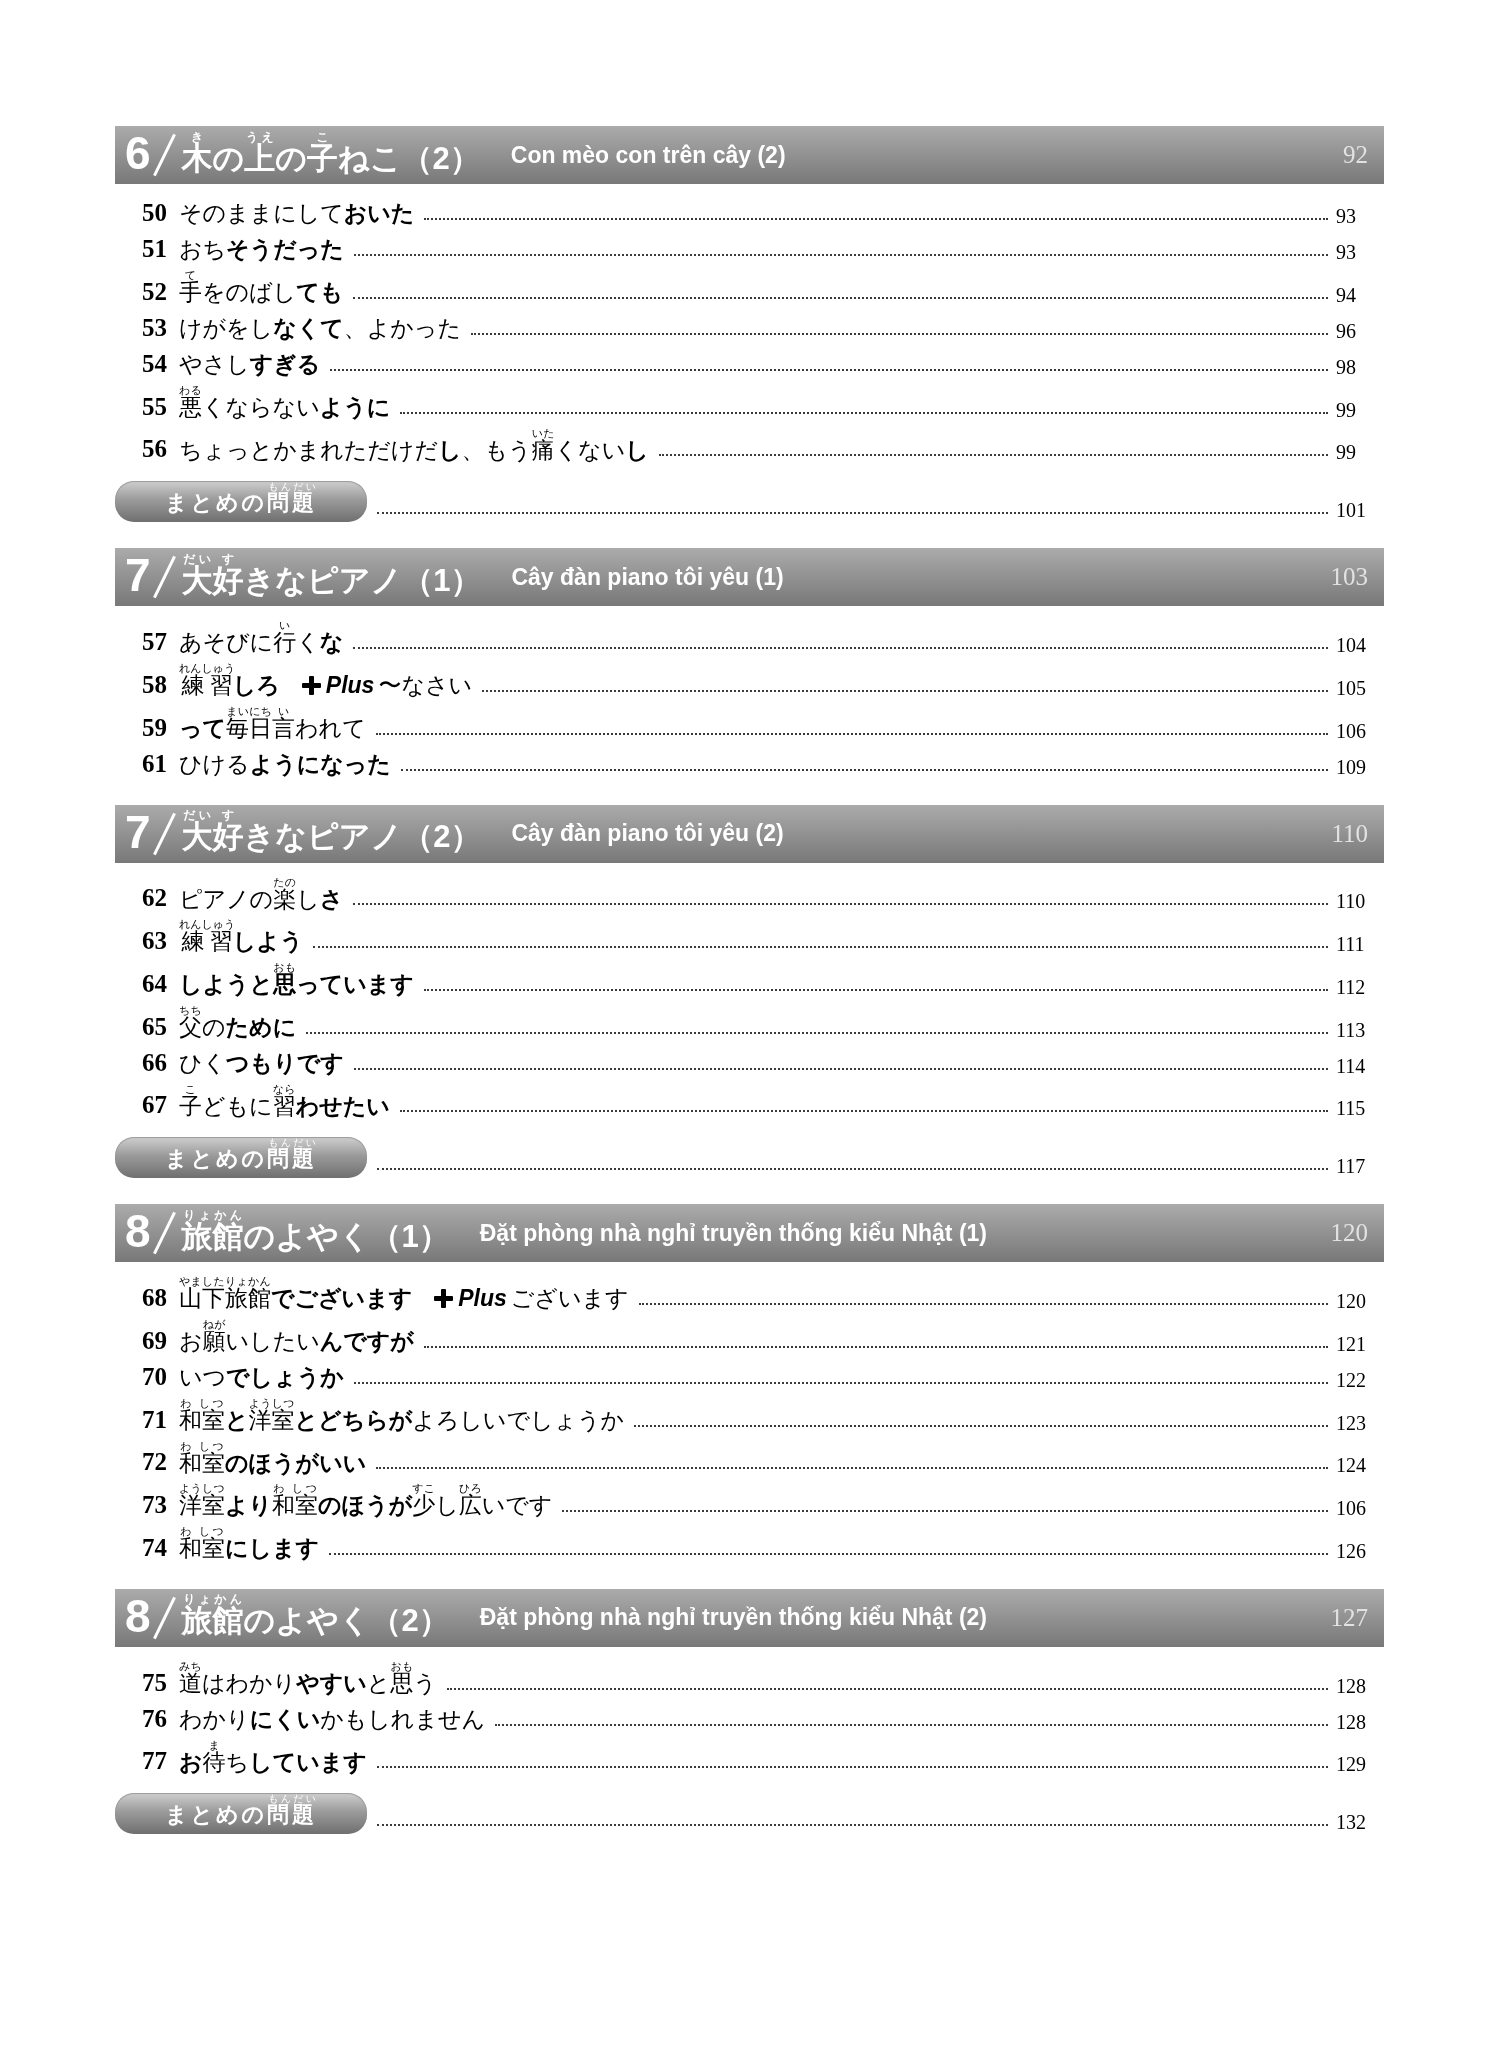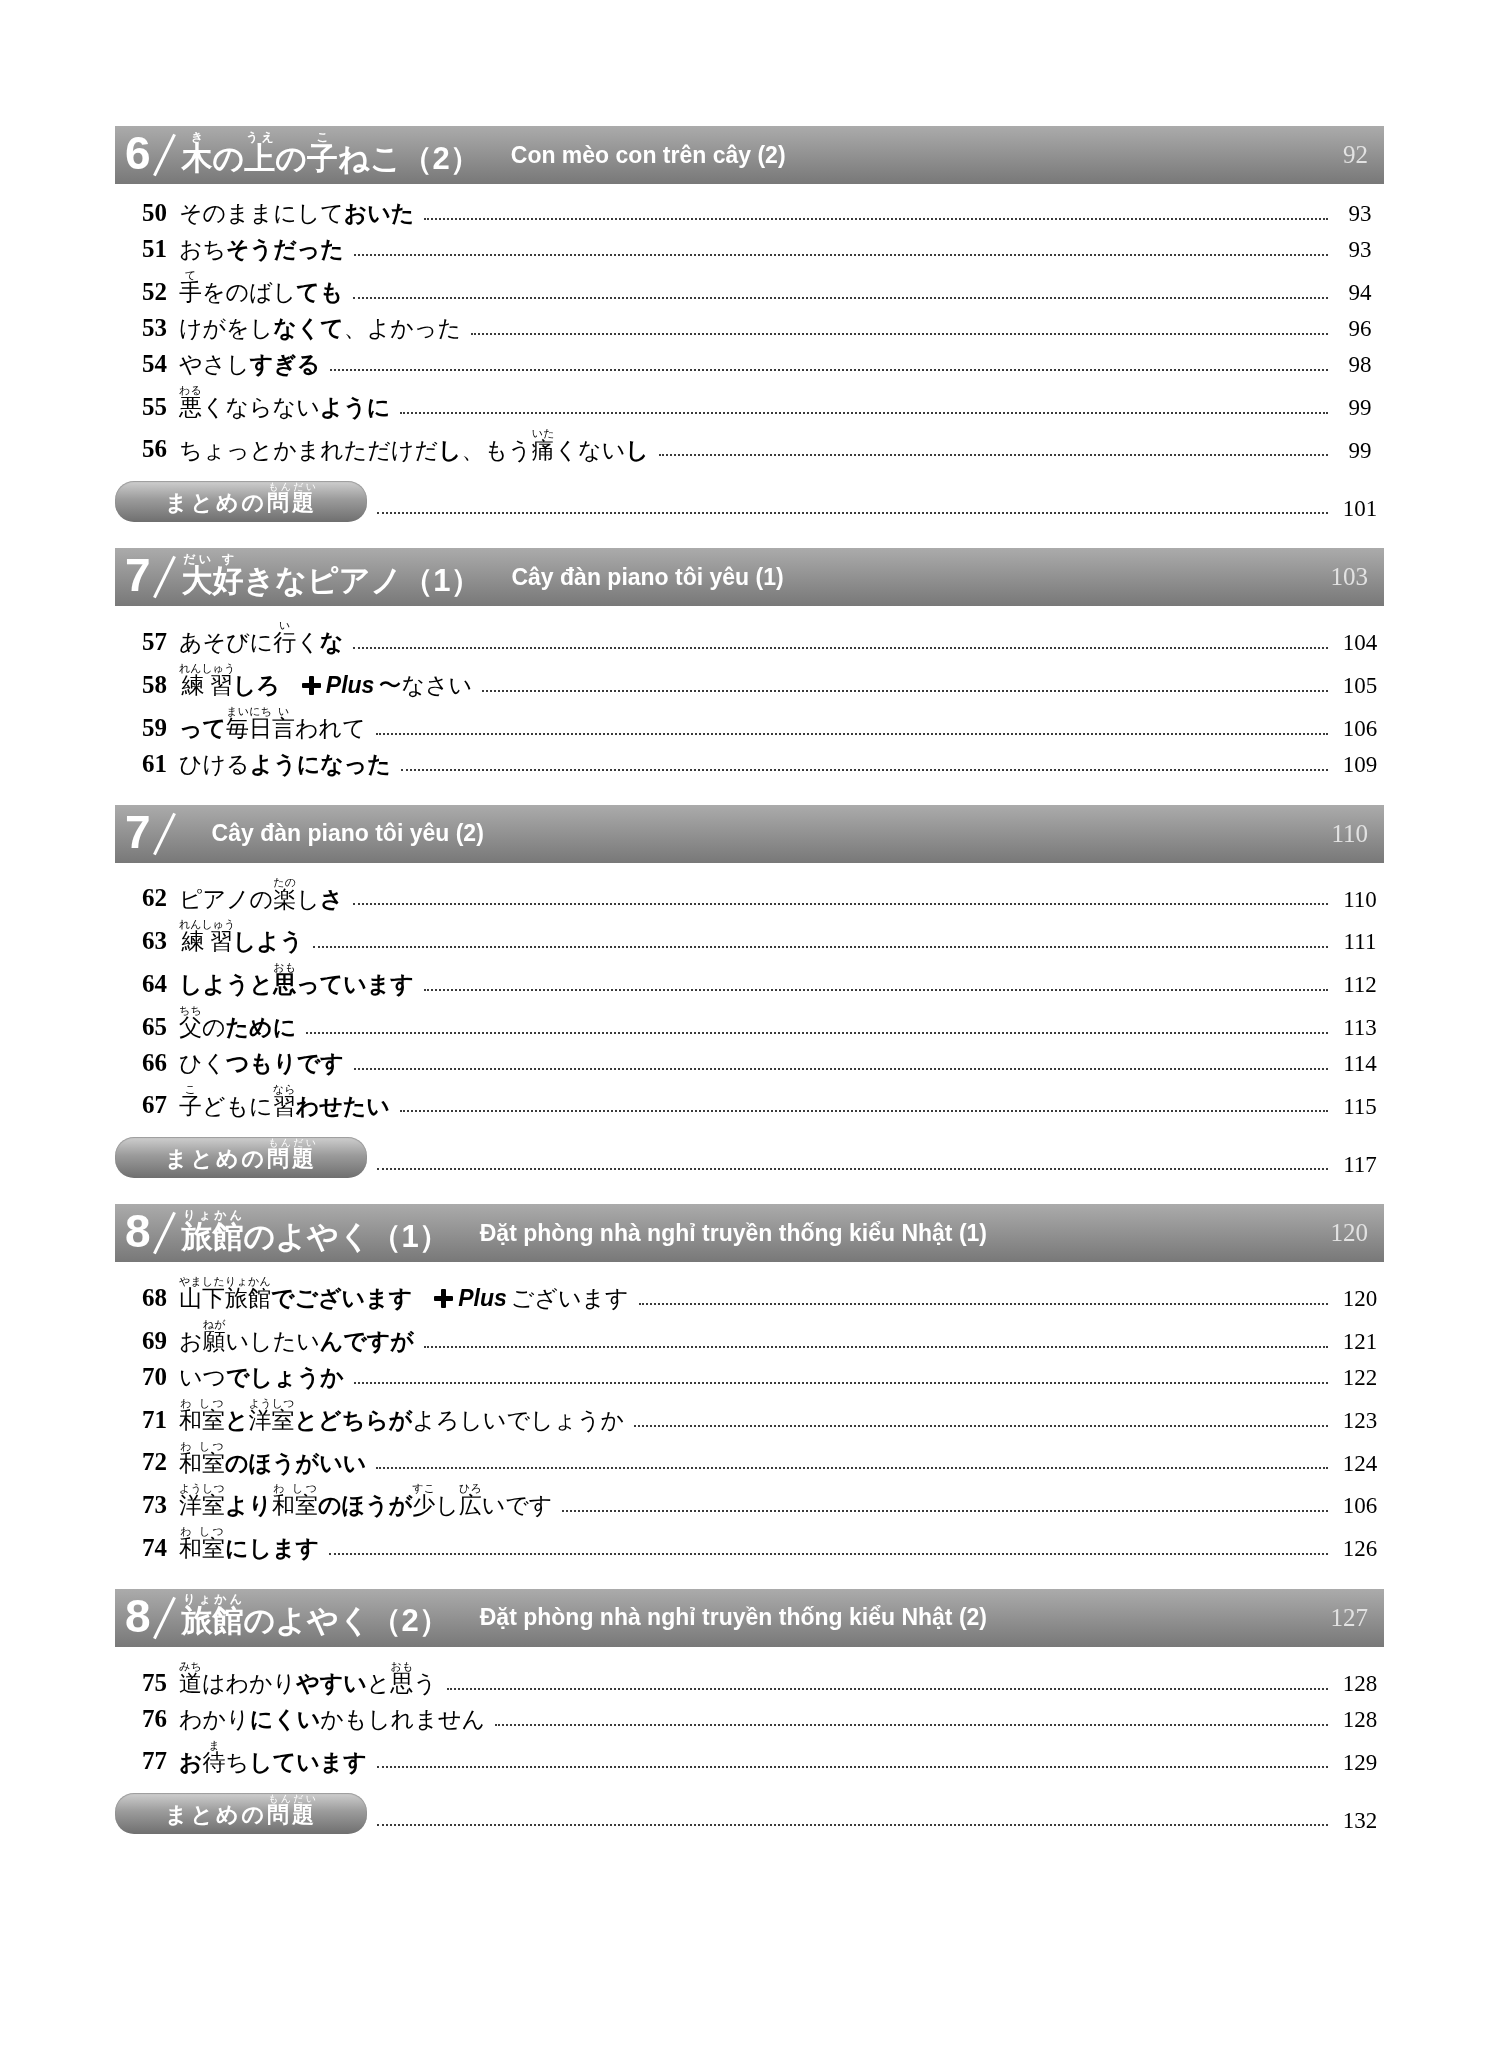--- a/index.html
+++ b/index.html
@@ -46,22 +46,22 @@
   .txt { font-size:23px; line-height:1.25; }
   .txt .b, .b { font-weight:700; }
   ruby rt { font-size:11px; font-weight:normal; letter-spacing:0; }
   .b rt { font-weight:normal; }
   .leader {
     flex:1 1 30px; min-width:30px;
     border-bottom:2px dotted #3a3a3a;
     margin:0 8px 8px 10px;
   }
   .pg {
-    flex:none; min-width:48px; text-align:center;
-    font-size:23px; font-family:"Liberation Serif", serif; line-height:1.2;
+    flex:none; min-width:48px; text-align:left;
+    font-size:20px; font-family:"Liberation Serif", serif; line-height:1.2;
   }
 
   
   .plusblock { margin-left:22px; white-space:nowrap; }
   .plus-icon {
     position:relative; display:inline-block;
     width:19px; height:19px; vertical-align:-2px; margin-right:5px;
   }
   .plus-icon::before {
     content:""; position:absolute; left:7px; top:0; width:5px; height:19px; background:#000; border-radius:1px;
@@ -175,20 +175,21 @@
       </div>
       <div class="row">
         <span class="num">61</span>
         <span class="txt"><span>ひける</span><span class="b">ようになった</span></span>
         <span class="leader"></span>
         <span class="pg">109</span>
       </div>
       <div class="sec">
         <span class="sec-num">7</span>
         <span class="slash"></span>
+        <span class="sec-title"><ruby>大<rt>だい</rt></ruby><ruby>好<rt>す</rt></ruby><span>きなピアノ（2）</span></span>
         <span class="sec-sub">Cây đàn piano tôi yêu (2)</span>
         <span class="sec-pg">110</span>
       </div>
       <div class="row">
         <span class="num">62</span>
         <span class="txt"><span>ピアノの</span><ruby>楽<rt>たの</rt></ruby><span>し</span><span class="b">さ</span></span>
         <span class="leader"></span>
         <span class="pg">110</span>
       </div>
       <div class="row">

